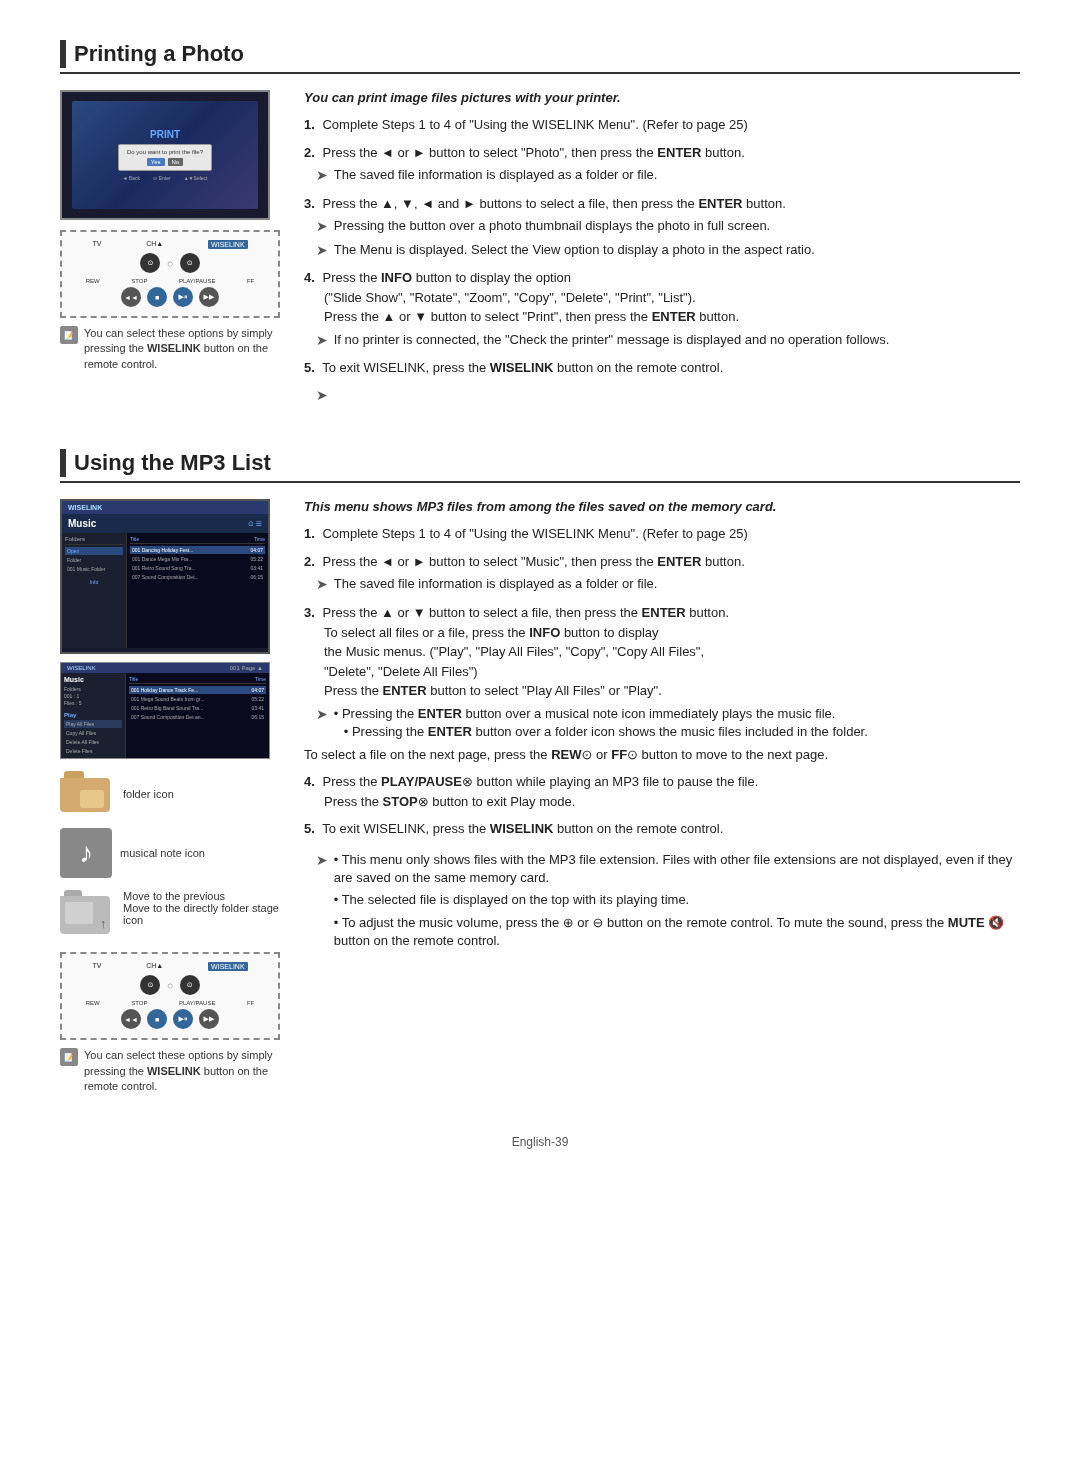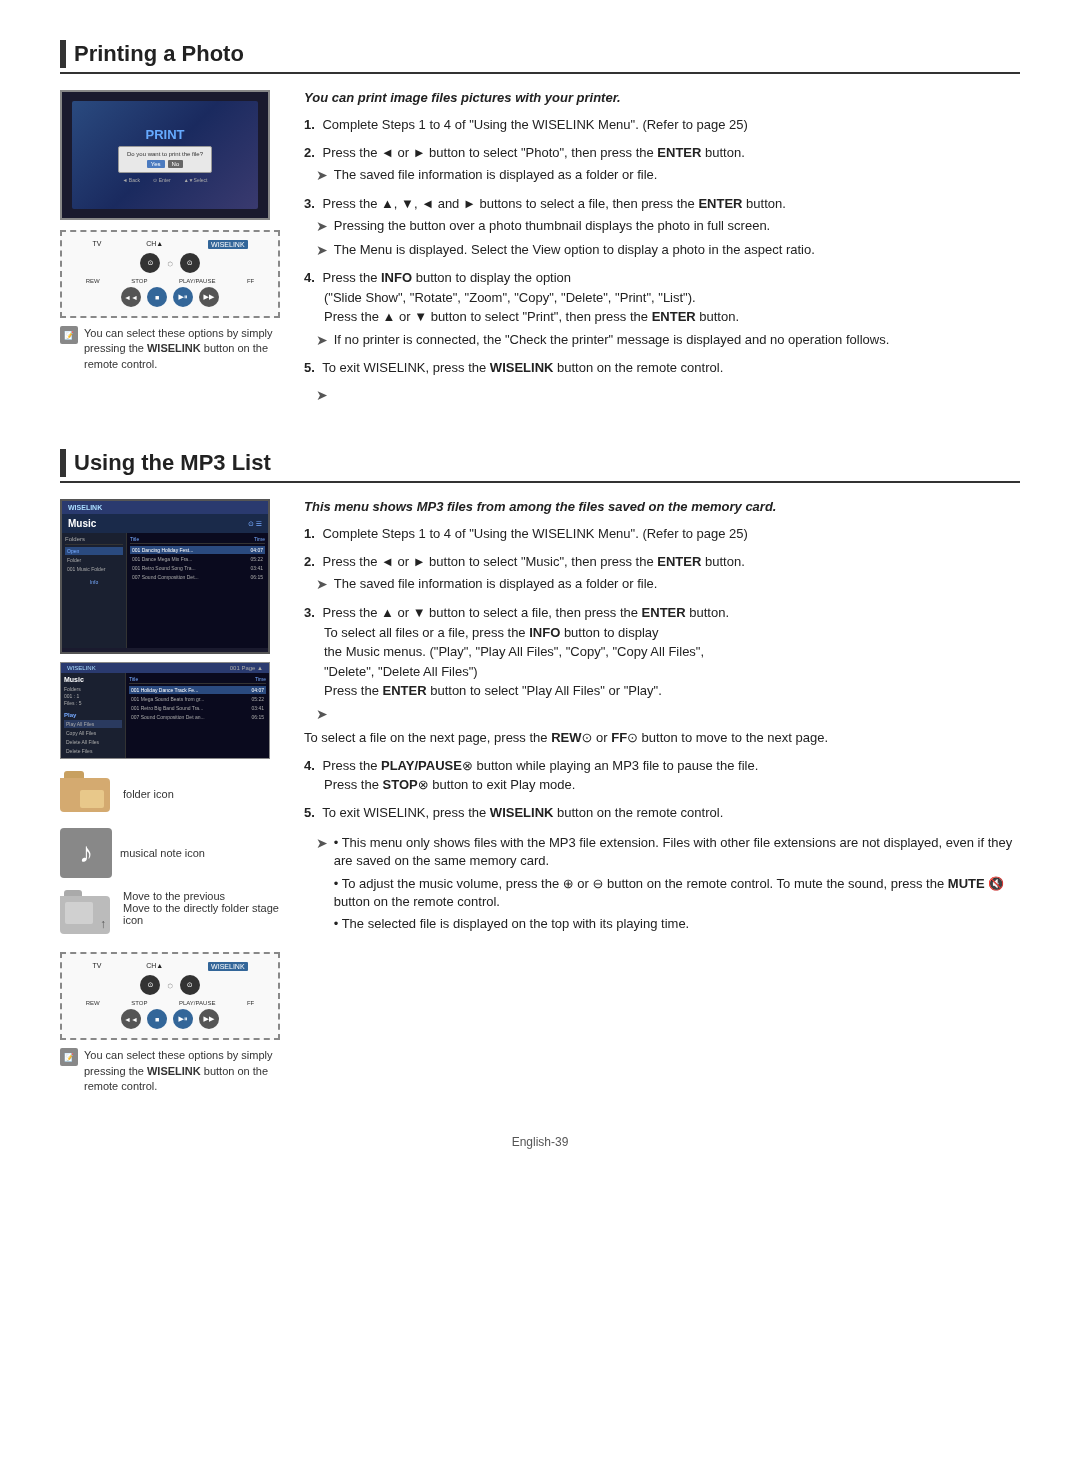--- a/index.html
+++ b/index.html
@@ -254,21 +254,21 @@
     <span class="section-title">Printing a Photo</span>
   </div>
 
   <div class="content-area">
 
     <div class="left-col">
 
       <div class="screen-mockup">
         <div class="screen-mockup-inner">
           <div class="screen-text">
-            <div style="color:#6af;font-size:13px;font-weight:bold;margin-bottom:4px;">PRINT</div>
+            <div style="color:#6af;font-size:10px;font-weight:bold;margin-bottom:4px;">PRINT</div>
             <div class="screen-dialog">
               <div style="font-size:6px;margin-bottom:3px;">Do you want to print the file?</div>
               <div style="display:flex;gap:3px;justify-content:center;">
                 <span style="background:#4a7abf;color:#fff;padding:1px 4px;font-size:6px;border-radius:1px;">Yes</span>
                 <span style="background:#666;color:#fff;padding:1px 4px;font-size:6px;border-radius:1px;">No</span>
               </div>
             </div>
             <div style="display:flex;justify-content:space-around;margin-top:4px;">
               <span style="color:#aaa;font-size:5px;">◄ Back</span>
               <span style="color:#aaa;font-size:5px;">⊙ Enter</span>
@@ -543,20 +543,24 @@
 
         <li>
           <span class="step-num">3.</span>
           <span>Press the ▲ or ▼ button to select a file, then press the <strong>ENTER</strong> button.</span><br>
           <span style="margin-left:20px;">To select all files or a file, press the <strong>INFO</strong> button to display</span><br>
           <span style="margin-left:20px;">the Music menus. ("Play", "Play All Files", "Copy", "Copy All Files",</span><br>
           <span style="margin-left:20px;">"Delete", "Delete All Files")</span><br>
           <span style="margin-left:20px;">Press the <strong>ENTER</strong> button to select "Play All Files" or "Play".</span>
           <div class="arrow-item">
             <span class="arrow-sym">➤</span>
+            <div>
+              <span>• Pressing the <strong>ENTER</strong> button over a musical note icon immediately plays the music file.</span><br>
+              <span style="margin-left:10px;">• Pressing the <strong>ENTER</strong> button over a folder icon shows the music files included in the folder.</span>
+            </div>
           </div>
           <div style="margin-top:4px;">
             <span>To select a file on the next page, press the <strong>REW</strong>⊙ or <strong>FF</strong>⊙ button to move to the next page.</span>
           </div>
         </li>
 
         <li>
           <span class="step-num">4.</span>
           <span>Press the <strong>PLAY/PAUSE</strong>⊗ button while playing an MP3 file to pause the file.</span><br>
           <span style="margin-left:20px;">Press the <strong>STOP</strong>⊗ button to exit Play mode.</span>
@@ -566,22 +570,22 @@
           <span class="step-num">5.</span>
           <span>To exit WISELINK, press the <strong>WISELINK</strong> button on the remote control.</span>
         </li>
       </ol>
 
       <div style="margin-top:12px;">
         <div class="arrow-item">
           <span class="arrow-sym">➤</span>
           <div>
             <div>• This menu only shows files with the MP3 file extension. Files with other file extensions are not displayed, even if they are saved on the same memory card.</div>
+            <div style="margin-top:4px;">• The selected file is displayed on the top with its playing time.</div>
             <div style="margin-top:4px;">• To adjust the music volume, press the ⊕ or ⊖ button on the remote control. To mute the sound, press the <strong>MUTE</strong> 🔇 button on the remote control.</div>
-            <div style="margin-top:4px;">• The selected file is displayed on the top with its playing time.</div>
           </div>
         </div>
       </div>
     </div>
   </div>
 </div>
 
 <div class="footer-page">
   <span>English-39</span>
 </div>

